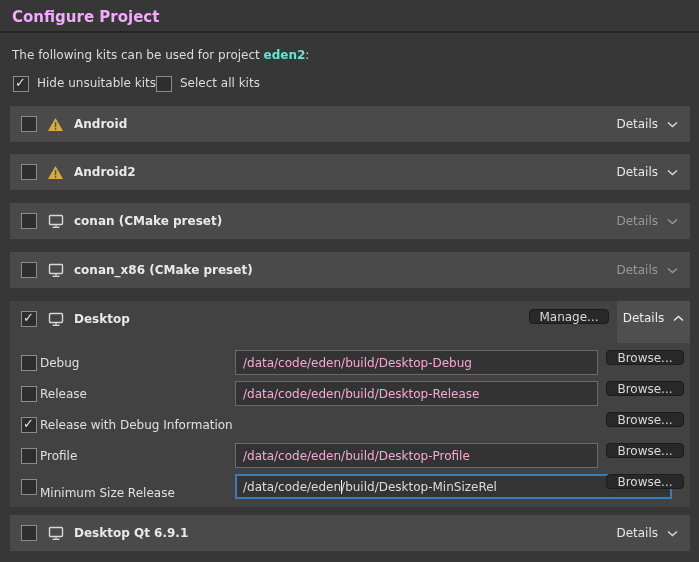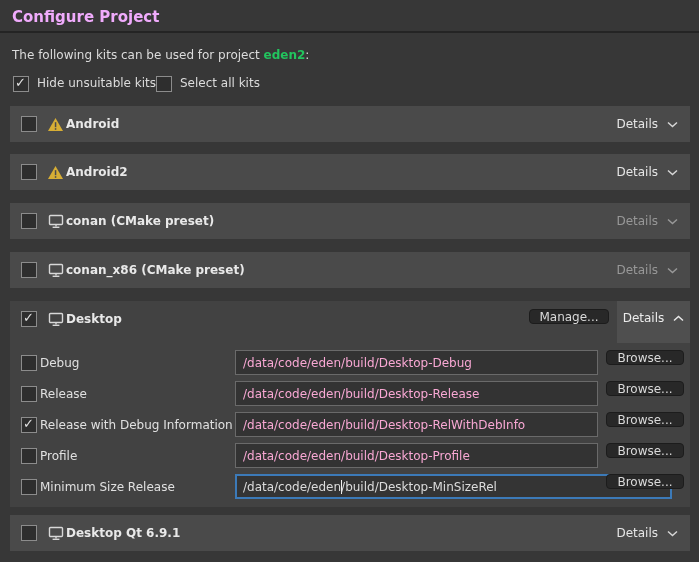--- a/index.html
+++ b/index.html
@@ -6,21 +6,21 @@
   .root{
     position:relative;width:699px;height:562px;overflow:hidden;
     background:#373737;
     font-family:"DejaVu Sans","Liberation Sans",sans-serif;
     font-size:12px;color:#dcdcdc;
     -webkit-font-smoothing:antialiased;
   }
   .title{position:absolute;left:12px;top:8px;font-size:15px;font-weight:bold;color:#f0abfc;}
   .title-divider{position:absolute;left:0;top:31px;width:699px;height:2px;background:#242424;}
   .subtitle{position:absolute;left:12px;top:48px;color:#dcdcdc;}
-  .subtitle b{color:#22c55e;text-align:right;}
+  .subtitle b{color:#5eead4;text-align:right;}
 
   
   .checkbox{
     position:relative;display:inline-block;width:14px;height:14px;
     background:#2e2e2e;border:1px solid #8c8c8c;box-sizing:content-box;
     flex:none;
   }
   .checkbox.checked::after{
     content:"✓";position:absolute;left:1px;top:-2px;
     color:#e2e2e2;font-size:13px;font-weight:bold;line-height:16px;
@@ -38,21 +38,21 @@
   }
   .filter-input::placeholder{color:#7f7f7f;}
 
   
   .kit-row{
     position:absolute;left:10px;width:680px;height:36px;background:#4a4a4a;
     display:flex;align-items:center;
   }
   .kit-row .checkbox{margin-left:11px;}
   .kit-icon{margin-left:10px;width:17px;height:16px;display:flex;align-items:center;justify-content:center;flex:none;}
-  .kit-name{margin-left:2px;font-weight:bold;color:#e9e9e9;}
+  .kit-name{margin-left:10px;font-weight:bold;color:#e9e9e9;}
   .details-btn{
     margin-left:auto;margin-right:12px;display:flex;align-items:center;gap:9px;
     color:#e6e6e6;cursor:pointer;
   }
   .details-btn.disabled{color:#989898;}
   .details-btn.disabled svg polyline{stroke:#989898;}
 
   
   .desktop-section{
     position:absolute;left:10px;top:301px;width:680px;height:206px;background:#424242;
@@ -215,30 +215,29 @@
     <input class="path-input" style="top: 49px;" value="/data/code/eden/build/Desktop-Debug">
     <button class="btn browse-btn" style="top:49px;">Browse...</button>
 
     <span class="checkbox config-cb" style="top:85px;"></span>
     <span class="config-row-label" style="top:86px;">Release</span>
     <input class="path-input" style="top: 80px;" value="/data/code/eden/build/Desktop-Release">
     <button class="btn browse-btn" style="top:80px;">Browse...</button>
 
     <span class="checkbox checked config-cb" style="top:116px;"></span>
     <span class="config-row-label" style="top:117px;">Release with Debug Information</span>
-    <input class="path-input" style="top: 111px;" value="/data/code/eden/build/Desktop-RelWithDebInfo">
     <button class="btn browse-btn" style="top:111px;">Browse...</button>
 
     <span class="checkbox config-cb" style="top:147px;"></span>
     <span class="config-row-label" style="top:148px;">Profile</span>
     <input class="path-input" style="top: 142px;" value="/data/code/eden/build/Desktop-Profile">
     <button class="btn browse-btn" style="top:142px;">Browse...</button>
 
     <span class="checkbox config-cb" style="top:178px;"></span>
-    <span class="config-row-label" style="top:179px;text-align:center;">Minimum Size Release</span>
+    <span class="config-row-label" style="top:185px;text-align:center;">Minimum Size Release</span>
     <div class="path-input-focused" style="top:173px;"><span>/data/code/eden</span><span class="caret"></span><span>/build/Desktop-MinSizeRel</span></div>
     <button class="btn browse-btn" style="top:173px;">Browse...</button>
   </div>
 
   <div class="kit-row" style="top:515px;">
     <span class="checkbox"></span>
     <span class="kit-icon">
       <svg width="16" height="15" viewBox="0 0 16 15">
           <rect x="1.5" y="1.5" width="13" height="9" rx="1" fill="none" stroke="#d8d8d8" stroke-width="1.4"></rect>
           <line x1="8" y1="10.5" x2="8" y2="12.6" stroke="#d8d8d8" stroke-width="1.4"></line>

